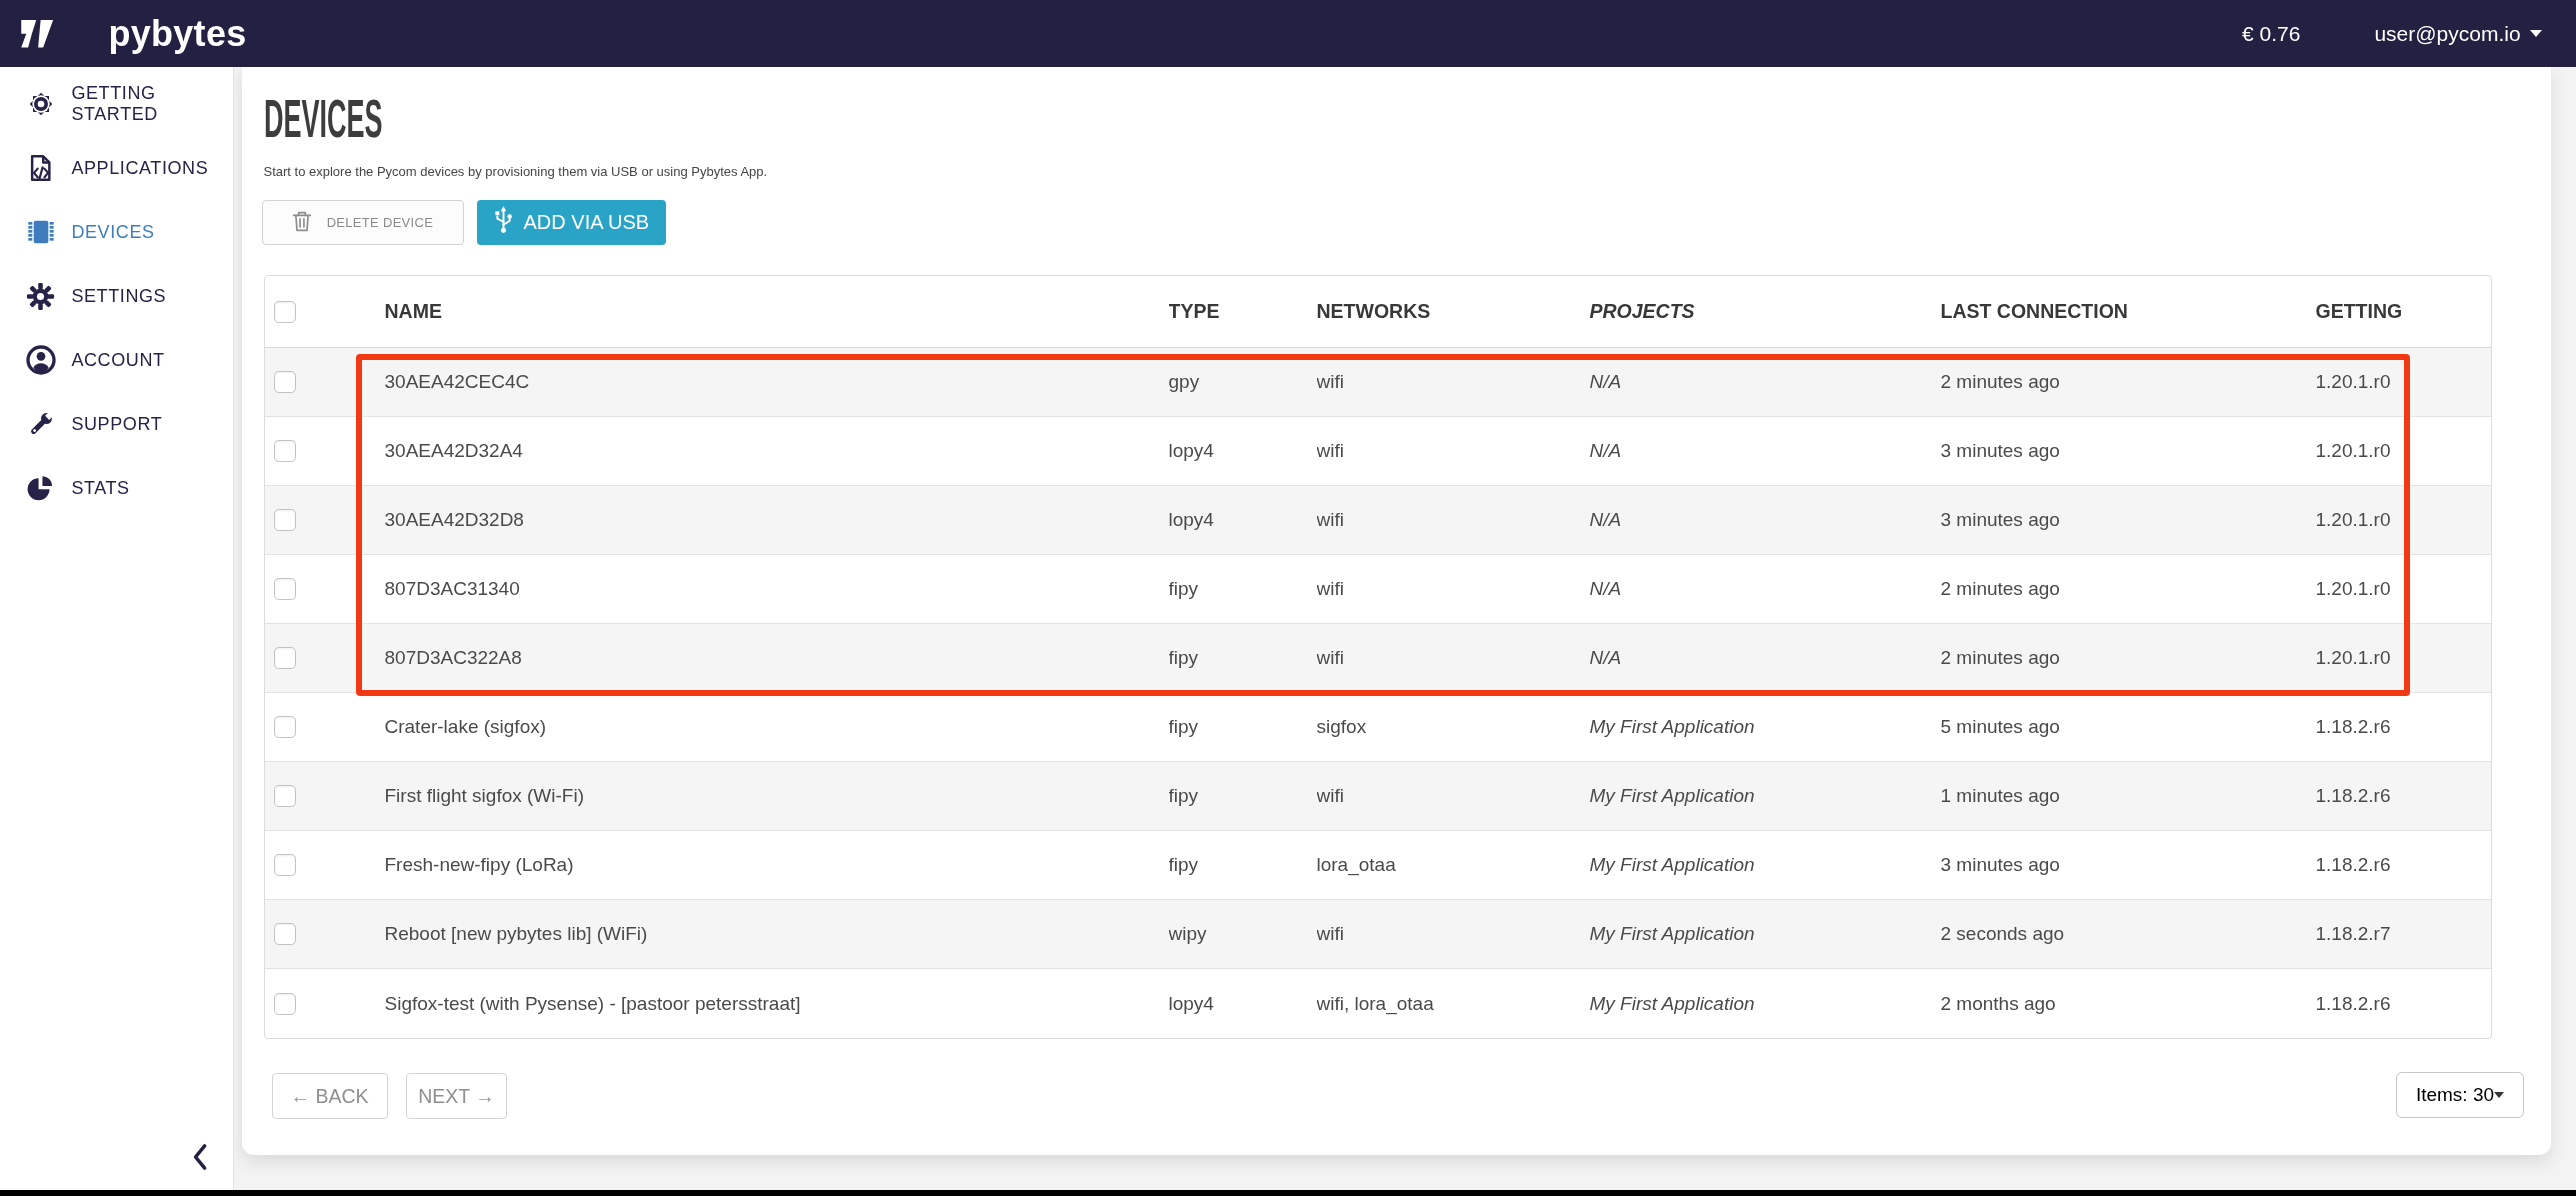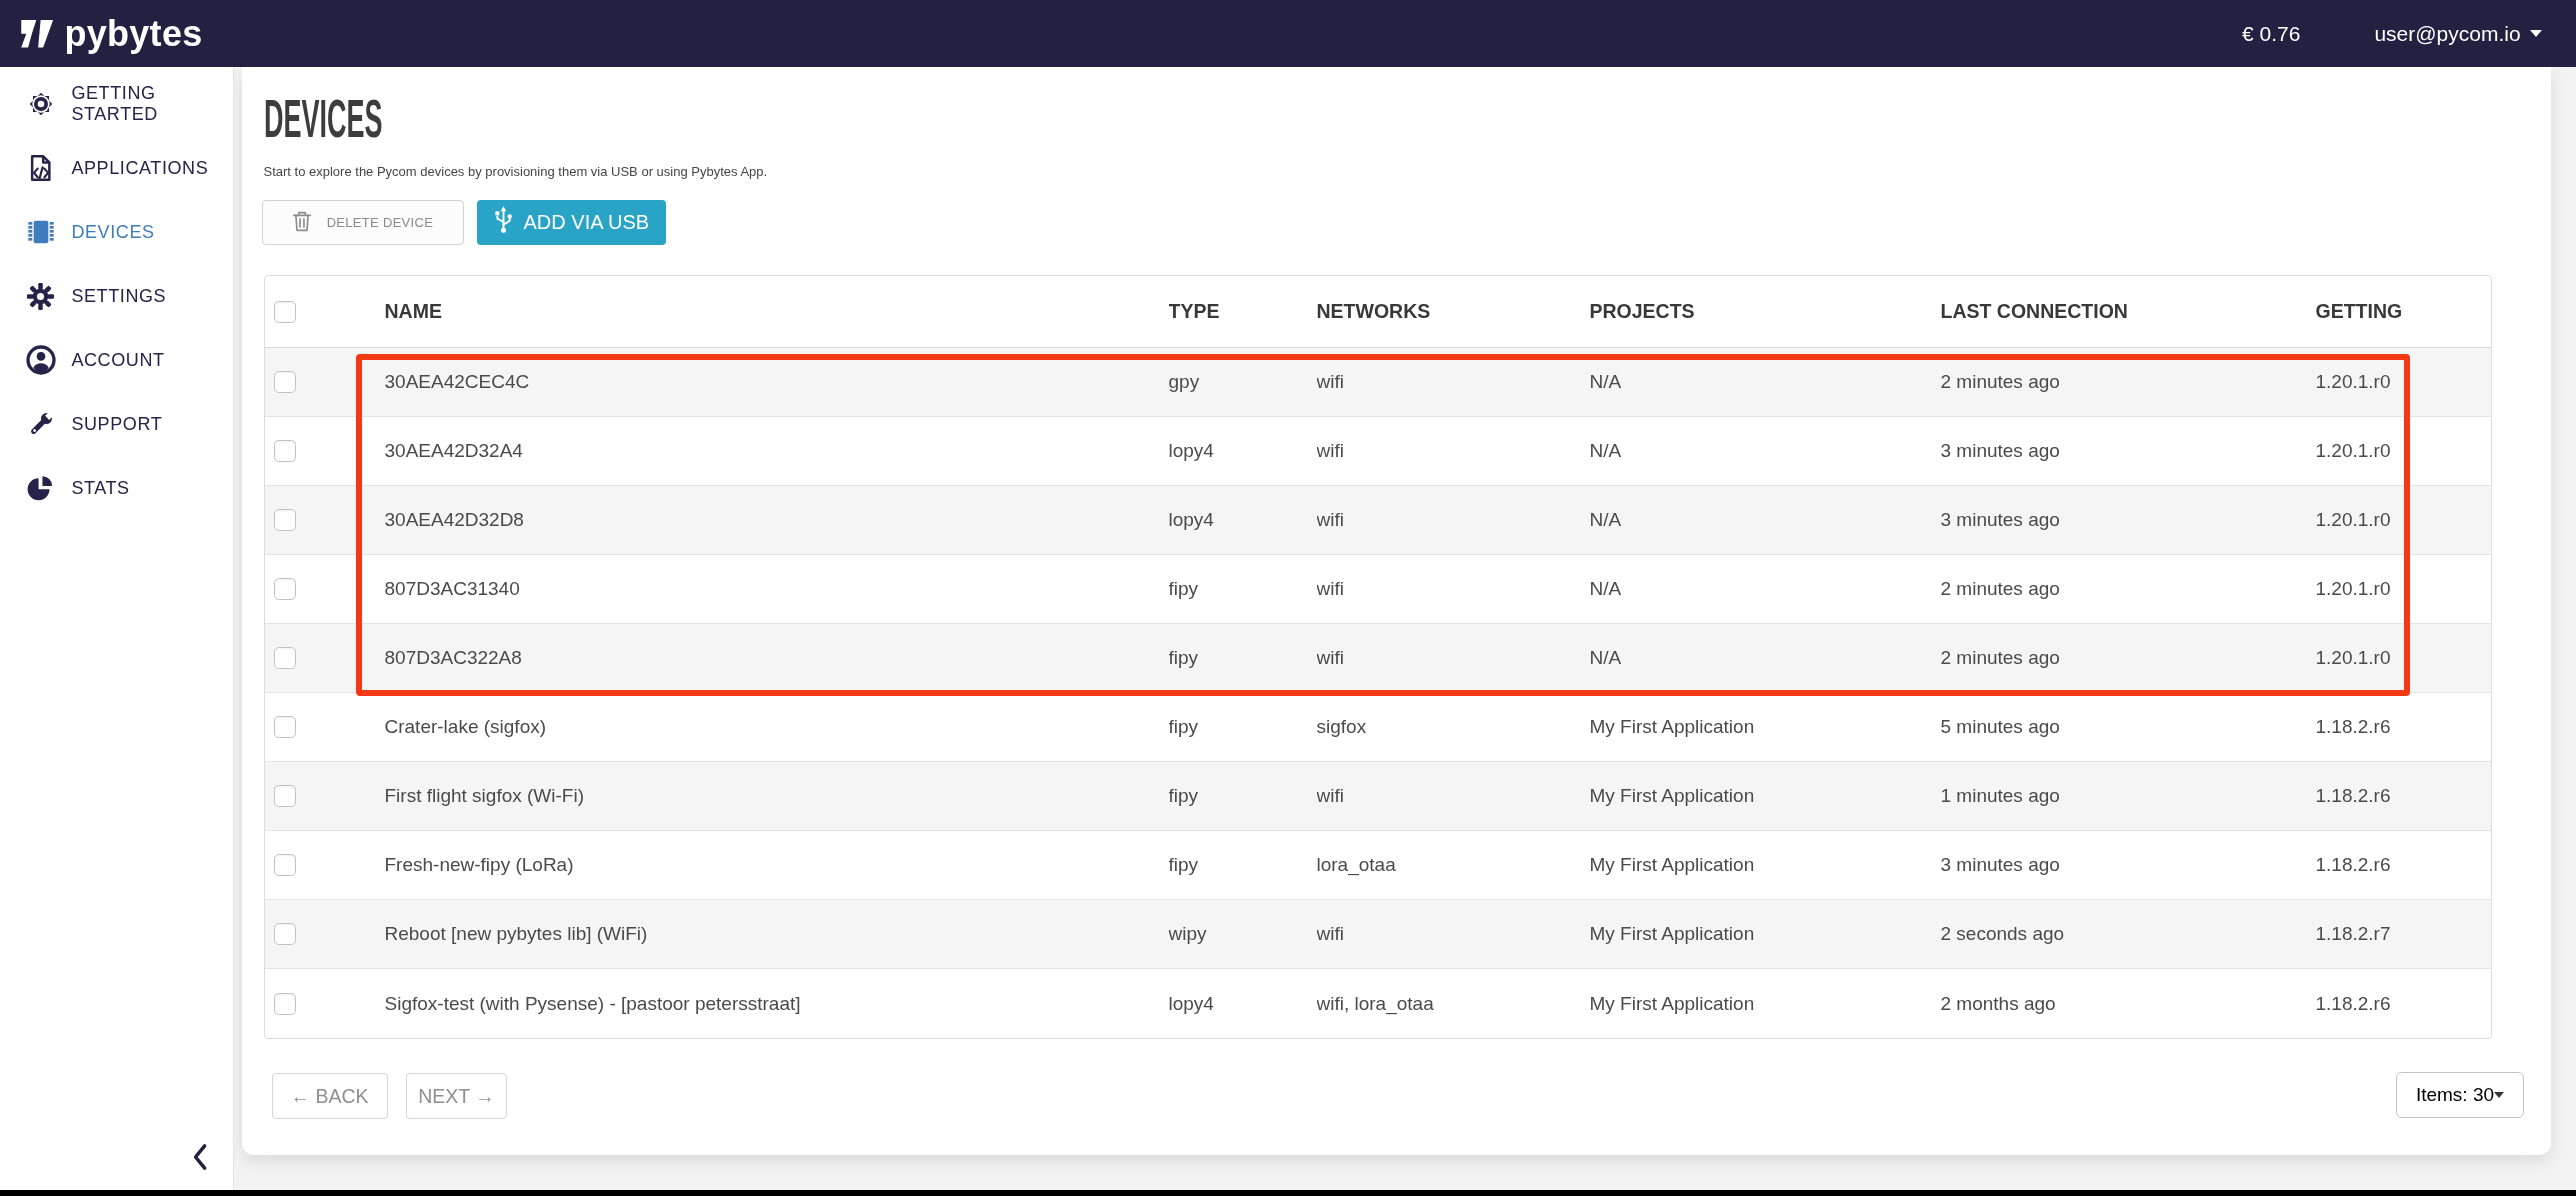--- a/index.html
+++ b/index.html
@@ -4,21 +4,21 @@
 <style>
   html,body{margin:0;padding:0;}
   body{width:2576px;height:1196px;position:relative;overflow:hidden;background:#f3f3f3;
        font-family:"Liberation Sans","DejaVu Sans",sans-serif;}
 
   
   .topbar{position:absolute;left:0;top:0;width:2576px;height:67px;background:#232041;
           display:flex;align-items:center;justify-content:space-between;
           padding:0 34px 0 20px;box-sizing:border-box;z-index:6;}
   .brand{display:flex;align-items:center;gap:9.4px;}
-  .brand-text{color:#fff;font-size:36px;font-weight:bold;letter-spacing:0.3px;}
+  .brand-text{color:#fff;font-size:36px;font-weight:bold;letter-spacing:0.3px;margin-left:44px;}
   .topbar-right{display:flex;align-items:center;}
   .balance{color:#fff;font-size:21px;margin-right:74px;}
   .user-menu{display:flex;align-items:center;gap:9.4px;color:#fff;font-size:21px;cursor:pointer;}
   .caret-down{width:0;height:0;border-left:6px solid transparent;border-right:6px solid transparent;
               border-top:7.4px solid #fff;}
 
   
   .sidebar{position:absolute;left:0;top:67px;width:234px;height:1123px;background:#fff;
            border-right:0.7px solid #e3e3e3;box-sizing:border-box;padding-top:5.4px;z-index:4;}
   .nav-item{height:64px;display:flex;align-items:center;padding-left:23px;gap:13.4px;cursor:pointer;}
@@ -48,21 +48,21 @@
   .t-header .cell{font-weight:bold;font-size:19.5px;color:#383838;}
   .t-row{height:69px;display:flex;align-items:center;box-sizing:border-box;
          border-bottom:1.3px solid #e4e4e4;}
   .t-row:last-child{border-bottom:none;}
   .t-row:nth-child(odd){background:#f5f5f5;}
   .cell{font-size:19px;color:#4a4a4a;white-space:nowrap;overflow:hidden;}
   .c-check{flex:0 0 120px;display:flex;align-items:center;padding-left:9.4px;box-sizing:border-box;}
   .c-name{flex:0 0 784px;}
   .c-type{flex:0 0 148px;}
   .c-networks{flex:0 0 273px;}
-  .c-projects{flex:0 0 351px;}
+  .c-projects{flex:0 0 351px;font-style:italic;}
   .c-lastconn{flex:0 0 375px;}
   .c-firmware{flex:1 1 auto;}
   .checkbox{width:20px;height:20px;border:1.3px solid #c2c2c2;border-radius:4.7px;background:#fff;
             box-shadow:inset 0 1.3px 2px rgba(0,0,0,.06);cursor:pointer;}
 
   .highlight-box{position:absolute;left:114px;top:287px;width:2054px;height:342px;
                  border:6px solid #f23914;border-radius:4px;box-sizing:border-box;
                  pointer-events:none;z-index:3;}
 
   

